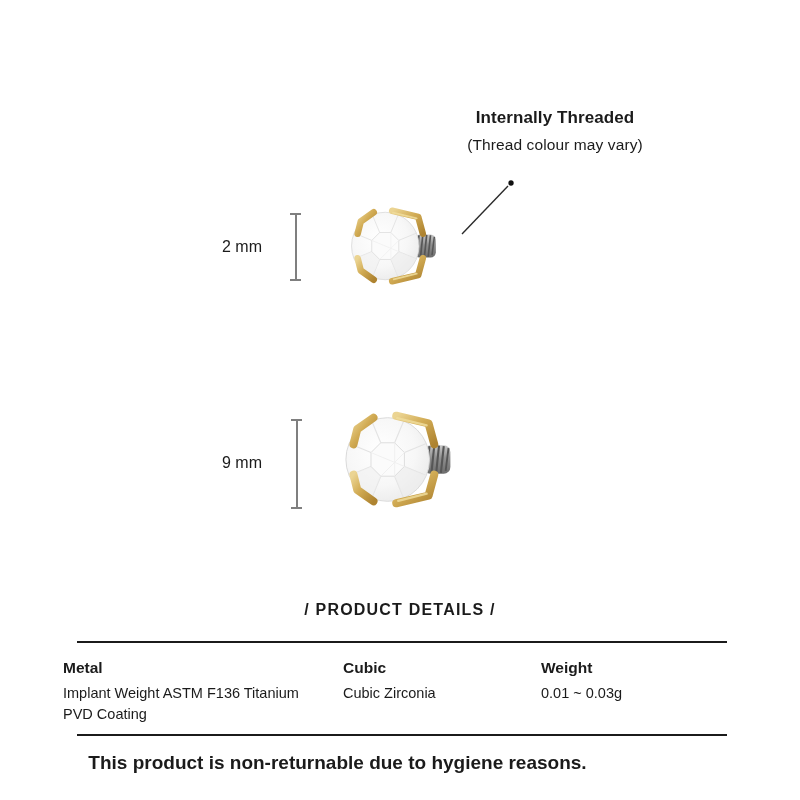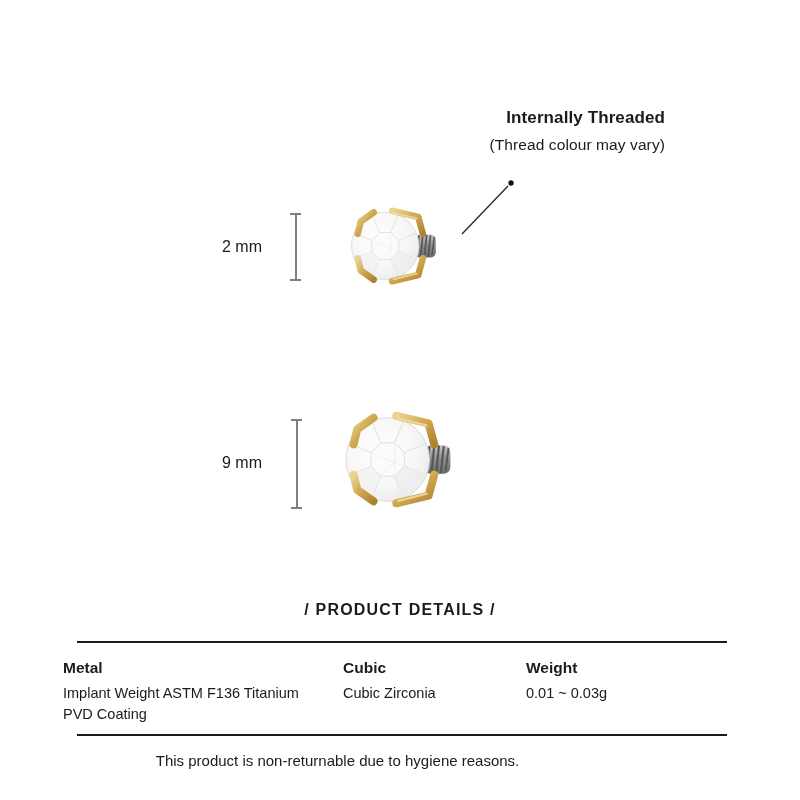--- a/index.html
+++ b/index.html
@@ -17,21 +17,21 @@
     left: 0; top: 0;
     width: 800px; height: 800px;
     background: #ffffff;
   }
 
   
   .annotation {
     position: absolute;
     left: 445px; top: 108px;
     width: 220px;
-    text-align: right;
+    text-align: center;
   }
   .annotation-title {
     font-size: 17px;
     font-weight: 700;
     letter-spacing: 0.1px;
   }
   .annotation-subtitle {
     font-size: 15.5px;
     margin-top: 8px;
     letter-spacing: 0.1px;
@@ -95,37 +95,38 @@
   .rule-top { top: 641px; }
   .rule-bottom { top: 734px; }
 
   .detail-col {
     position: absolute;
     top: 659px;
     text-align: left;
   }
   .detail-col-metal  { left: 63px;  width: 265px; }
   .detail-col-stone  { left: 343px; width: 160px; }
-  .detail-col-weight { left: 526px; width: 160px; }
+  .detail-col-weight { left: 541px; width: 160px; }
   .col-header {
     font-size: 15.5px;
     font-weight: 700;
     margin-bottom: 6px;
   }
   .col-line {
     font-size: 14.5px;
     line-height: 21px;
   }
 
   .footer-note {
     position: absolute;
     left: 0; top: 752px;
     width: 675px;
     text-align: center;
-    font-size: 15px;
+    font-size: 19px;
+    font-weight: bold;
   }
 </style>
 </head>
 <body>
 
 <div class="canvas">
 
   <svg width="0" height="0" style="position:absolute" aria-hidden="true">
     <defs>
       <linearGradient id="goldGrad" x1="0" y1="0" x2="1" y2="1">

